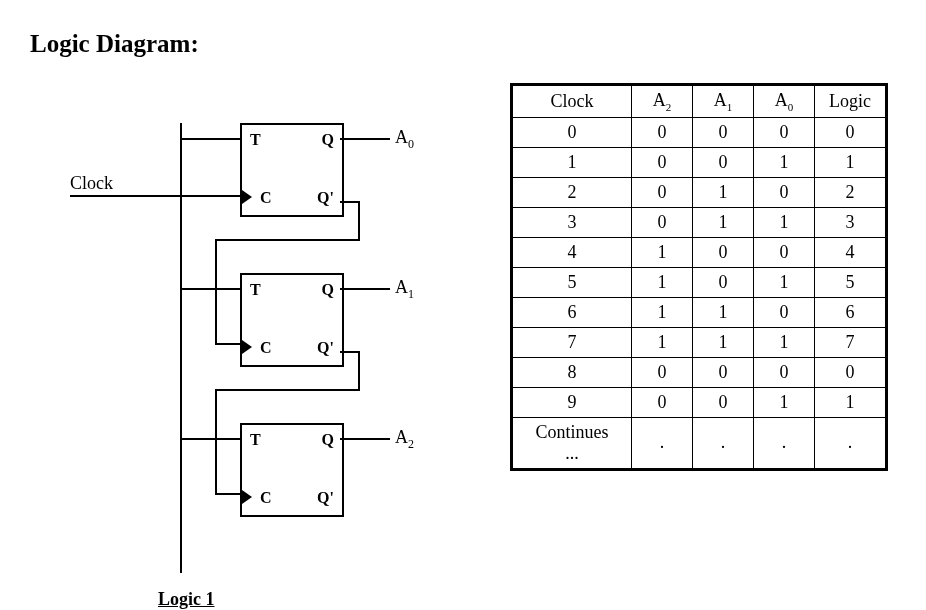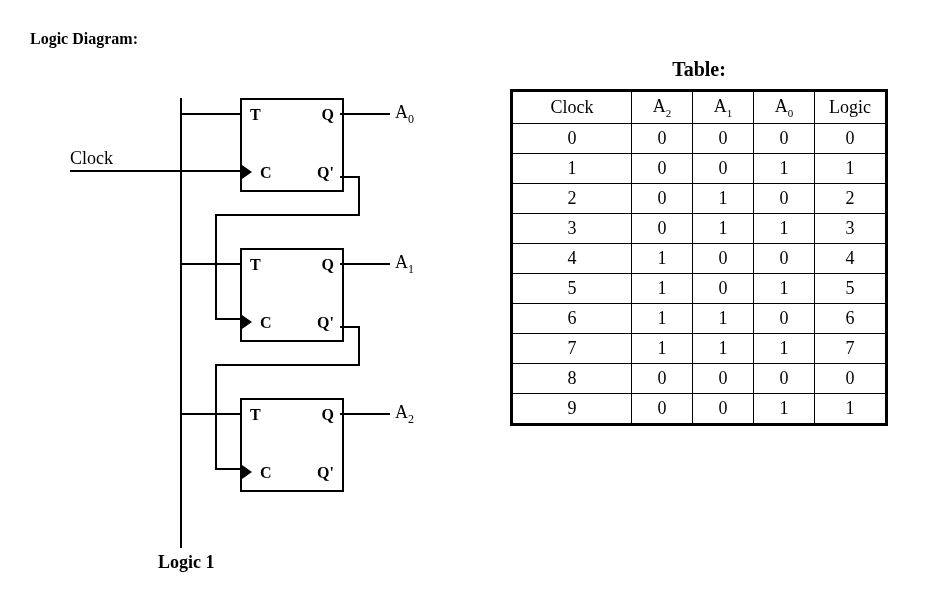--- a/index.html
+++ b/index.html
@@ -8,22 +8,22 @@
     font-family: "Times New Roman", Times, serif;
     background: #fff;
     color: #000;
     width: 926px;
     height: 610px;
     box-sizing: border-box;
     position: relative;
   }
   .heading {
     font-weight: bold;
-    font-size: 16px;
-    margin-bottom: 10px;
+    font-size: 25px;
+    margin-bottom: 25px;
   }
   .layout {
     display: flex;
     align-items: flex-start;
     gap: 60px;
   }
   
   .diagram {
     position: relative;
     width: 420px;
@@ -80,21 +80,21 @@
 
 <div class="layout">
 
   <div class="diagram">
 
     <span class="lbl" style="left:40px; top:90px;">Clock</span>
 
     <div class="wire-h" style="left:40px; top:112px; width:170px;"></div>
 
     <div class="wire-v" style="left:150px; top:40px; height:450px;"></div>
-    <span class="lbl bold" style="left:128px; top:494px;">Logic 1</span>
+    <span class="lbl bold" style="left:128px; top:506px;text-decoration:underline;">Logic 1</span>
 
     <div class="ff" style="left:210px; top:40px;">
       <span class="pin" style="left:8px; top:6px;">T</span>
       <span class="pin" style="right:8px; top:6px;">Q</span>
       <span class="pin" style="left:18px; bottom:8px;">C</span>
       <span class="pin" style="right:8px; bottom:8px;">Q'</span>
       <span class="tri" style="left:0px; top:65px;"></span>
     </div>
 
     <div class="wire-h" style="left:150px; top:55px; width:60px;"></div>
@@ -142,21 +142,20 @@
     <div class="wire-h" style="left:150px; top:355px; width:60px;"></div>
 
     <div class="wire-h" style="left:310px; top:355px; width:50px;"></div>
     <span class="lbl" style="left:365px; top:344px;">
       <span>A</span><span class="sub">2</span>
     </span>
 
   </div>
 
   <div class="table-block">
-    <div class="table-title">Table:</div>
     <table class="truth">
       <thead>
         <tr>
           <th class="clockcol">Clock</th>
           <th><span>A</span><span class="sub">2</span></th>
           <th><span>A</span><span class="sub">1</span></th>
           <th><span>A</span><span class="sub">0</span></th>
           <th>Logic</th>
         </tr>
       </thead>
@@ -224,17 +223,24 @@
             <td>0</td>
             <td>0</td>
           </tr>
           <tr>
             <td class="clockcol">9</td>
             <td>0</td>
             <td>0</td>
             <td>1</td>
             <td>1</td>
           </tr>
+          <tr>
+            <td class="clockcol">Continues<br>...</td>
+            <td>.</td>
+            <td>.</td>
+            <td>.</td>
+            <td>.</td>
+          </tr>
         </tbody>
     </table>
   </div>
 
 </div>
 
 </body></html>

